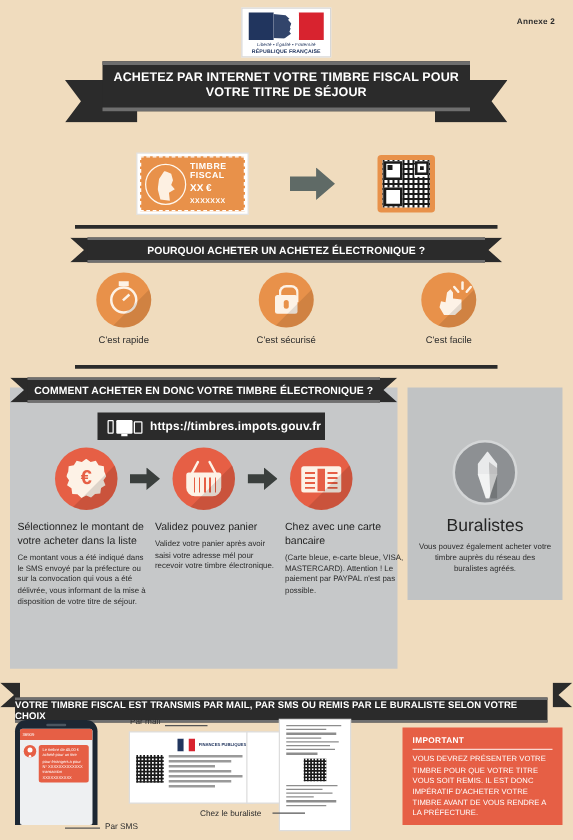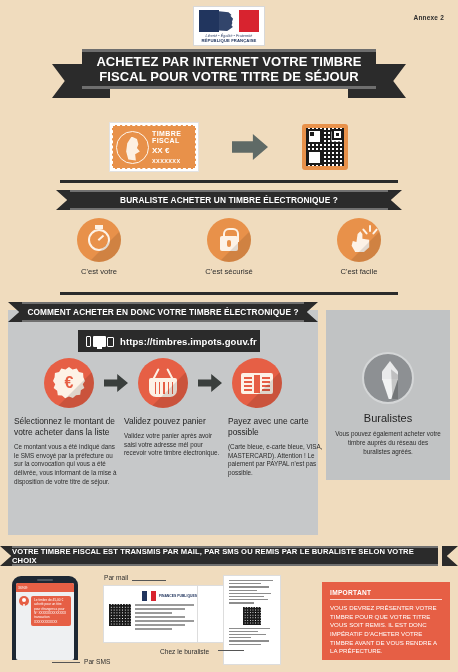--- a/index.html
+++ b/index.html
@@ -46,21 +46,21 @@
     position: absolute; top: 18px; width: 58px; height: 34px; background: #2b2b2b;
   }
   .ribbon-tail.left { left: 52px; clip-path: polygon(0 0, 100% 0, 100% 100%, 0 100%, 22% 50%); }
   .ribbon-tail.right { right: 52px; clip-path: polygon(0 0, 100% 0, 78% 50%, 100% 100%, 0 100%); }
   .ribbon-main {
     position: absolute; left: 82px; right: 82px; top: 3px; height: 40px;
     background: #2b2b2b; border-top: 3px solid #6e6e6e; border-bottom: 3px solid #6e6e6e;
     display: flex; align-items: center; justify-content: center; text-align: center;
   }
   .ribbon-main .txt {
-    color: #fff; font-size: 13px; font-weight: bold; line-height: 1.18; letter-spacing: .1px;
+    color: #fff; font-size: 10px; font-weight: bold; line-height: 1.18; letter-spacing: .1px;
   }
 
   
   .stamp-row {
     position: absolute; left: 0; right: 0; top: 116px; height: 62px;
     display: flex; align-items: center; justify-content: center; gap: 34px;
   }
   .stamp {
     width: 88px; height: 48px; background: #ffffff; padding: 2px;
     box-shadow: 0 0 0 1px #e2e2e2;
@@ -229,26 +229,26 @@
   .bur-wrap { position:absolute; left: 326px; top: 352px; width: 124px; text-align:center; }
   .bur-circ { width: 52px; height: 52px; border-radius: 50%; background:#8d9093; margin: 0 auto;
     position: relative; overflow: hidden; border: 2px solid #d4d6d7; }
   .carotte { position:absolute; left:18px; top:7px; width:16px; height:38px; }
   .carotte .top { position:absolute; left:0; top:0; width:16px; height:19px; background:#e9eaeb;
     clip-path: polygon(50% 0, 100% 55%, 100% 100%, 0 100%, 0 55%); }
   .carotte .bot { position:absolute; left:0; bottom:0; width:16px; height:20px; background:#f2f3f3;
     clip-path: polygon(0 0, 100% 0, 58% 100%, 42% 100%); }
   .carotte .sh { position:absolute; right:0; top:0; width:7px; height:38px; background: rgba(0,0,0,.18);
     clip-path: polygon(0 22%, 100% 36%, 100% 100%, 20% 100%); }
-  .bur-title { font-size: 11px; color: #242424; margin-top: 8px; }
+  .bur-title { font-size: 14px; color: #242424; margin-top: 8px; }
   .bur-body { font-size: 6.3px; color: #2c2c2c; line-height: 1.4; margin-top: 6px; padding: 0 8px; }
 
   
   .ribbon-bottom { position: absolute; left: 0; right: 0; top: 546px; height: 20px; }
-  .ribbon-bottom .bar { left: 12px; right: 20px; }
+  .ribbon-bottom .bar { left: 12px; right: 20px; margin-top: 12px; }
   .ribbon-bottom .bar span { font-size: 7.6px; }
 
   .bottom-area { position:absolute; left:0; top: 572px; width: 458px; height: 100px; }
 
   .phone {
     position:absolute; left: 12px; top: 4px; width: 66px; height: 84px;
     background: #1d2733; border-radius: 9px 9px 0 0; padding: 7px 4px 0;
   }
   .phone-screen { background:#eef0f2; height: 100%; border-radius: 2px; overflow:hidden; }
   .phone-notch { position:absolute; left:50%; transform:translateX(-50%); top:3px; width:16px; height:2px;
@@ -364,31 +364,31 @@
       </div>
     </div>
   </div>
 
   <div class="rule" style="top:180px;"></div>
 
   <div class="ribbon-sm" style="left:56px; right:56px; top:190px;">
     <div class="cap l"></div>
       <div class="cap r"></div>
     <div class="bar">
-        <span>BURALISTE ACHETER UN TIMBRE ÉLECTRONIQUE ?</span>
+        <span>POURQUOI ACHETER UN ACHETEZ ÉLECTRONIQUE ?</span>
       </div>
   </div>
 
   <div class="benefits">
     <div class="benefit">
       <div class="bicon">
         <div class="ic-watch"></div>
           <div class="shade"></div>
       </div>
-      <div class="blabel">C'est votre</div>
+      <div class="blabel">C'est rapide</div>
     </div>
     <div class="benefit">
       <div class="bicon">
         <div class="ic-lock"></div>
           <div class="shade"></div>
       </div>
       <div class="blabel">C'est sécurisé</div>
     </div>
     <div class="benefit">
       <div class="bicon">
@@ -453,21 +453,21 @@
     <div class="step-texts">
       <div class="step-col w1">
         <div class="step-title">Sélectionnez le montant de votre acheter dans la liste</div>
         <div class="step-body">Ce montant vous a été indiqué dans le SMS envoyé par la préfecture ou sur la convocation qui vous a été délivrée, vous informant de la mise à disposition de votre titre de séjour.</div>
       </div>
       <div class="step-col w2">
         <div class="step-title">Validez pouvez panier</div>
         <div class="step-body">Validez votre panier après avoir saisi votre adresse mél pour recevoir votre timbre électronique.</div>
       </div>
       <div class="step-col w3">
-        <div class="step-title">Payez avec une carte possible</div>
+        <div class="step-title">Chez avec une carte bancaire</div>
         <div class="step-body">(Carte bleue, e-carte bleue, VISA, MASTERCARD). Attention ! Le paiement par PAYPAL n'est pas possible.</div>
       </div>
     </div>
   </div>
 
   <div class="bur-wrap">
     <div class="bur-circ">
       <div class="carotte">
           <div class="top"></div>
           <div class="bot"></div>

